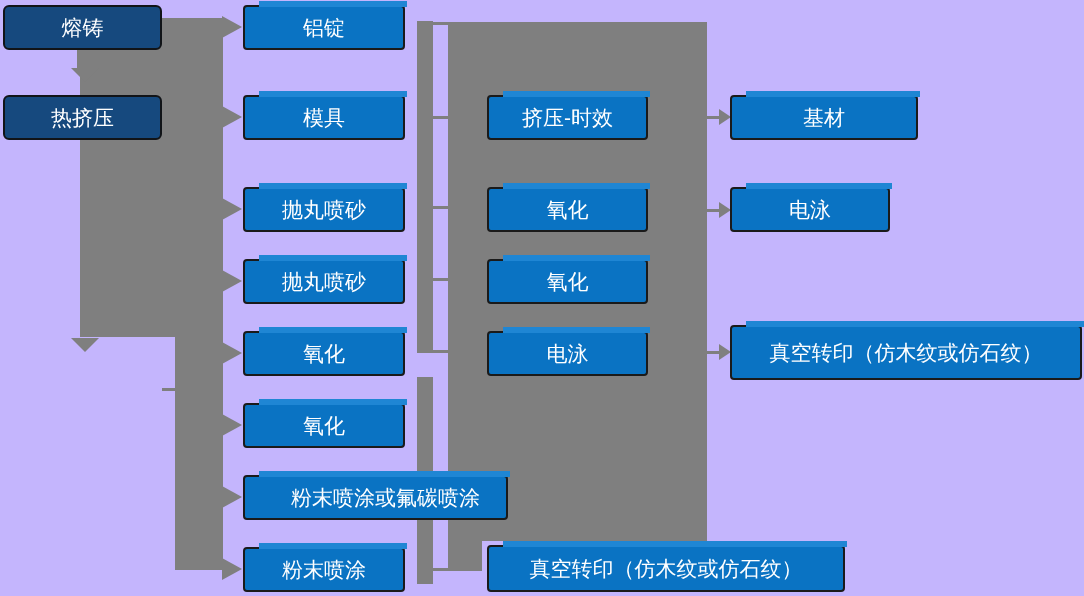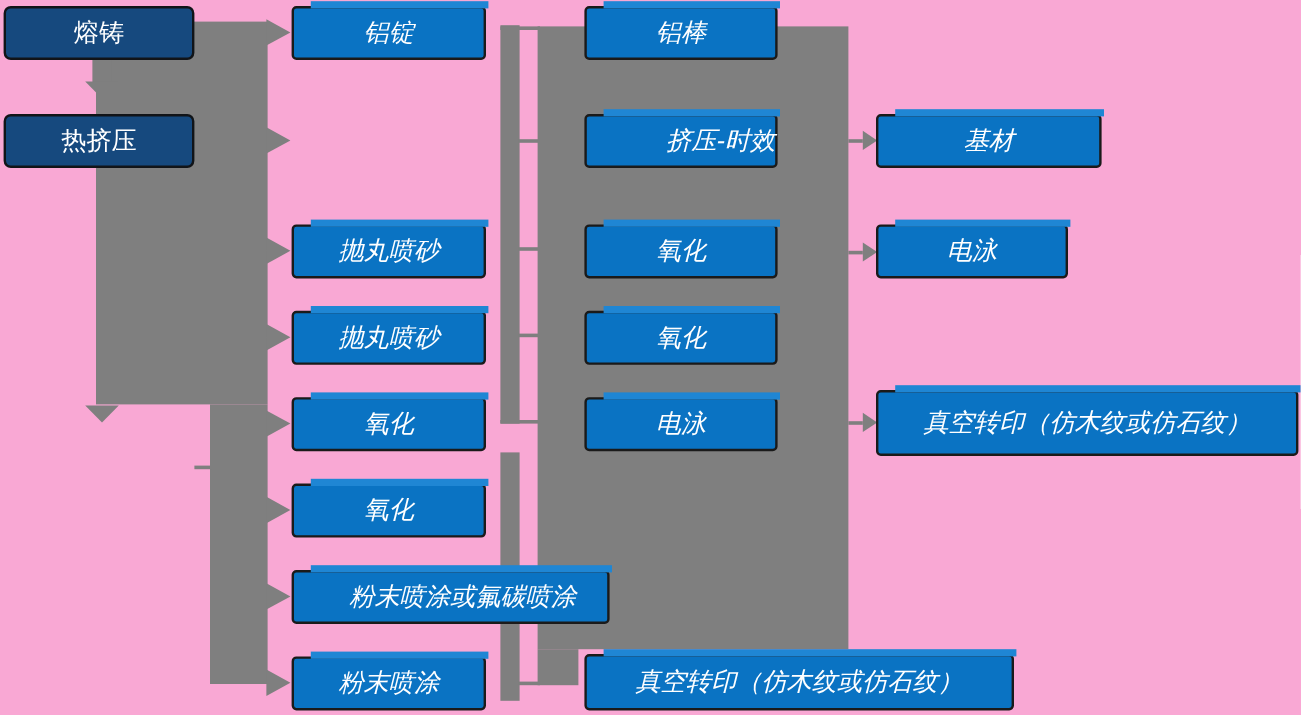--- a/index.html
+++ b/index.html
@@ -6,21 +6,21 @@
     --dark-box:#16497E;
     --light-box:#0A73C3;
     --accent-strip:#1F86D4;
     --connector:#7F7F7F;
     --box-border:#1A1A1A;
     --text:#FFFFFF;
   }
   html,body{margin:0;padding:0;background:#FFFFFF;}
   .canvas{
     position:relative;width:1084px;height:596px;overflow:hidden;
-    background:#f9a8d4;
+    background:#c4b5fd;
     font-family:"Liberation Sans", sans-serif;
   }
   
   .con{position:absolute;background:var(--connector);}
   .thin{position:absolute;background:var(--connector);height:3px;}
   .arrow-right{position:absolute;width:0;height:0;
     border-top:11px solid transparent;border-bottom:11px solid transparent;
     border-left:20px solid var(--connector);}
   .arrow-right-sm{position:absolute;width:0;height:0;
     border-top:8px solid transparent;border-bottom:8px solid transparent;
@@ -33,21 +33,21 @@
     position:absolute;display:flex;align-items:center;justify-content:center;
     color:var(--text);font-size:21px;font-weight:500;line-height:1;
     box-sizing:border-box;text-align:center;white-space:nowrap;
   }
   .node.dark{
     background:var(--dark-box);
     border:2px solid #111418;border-radius:6px;
   }
   .node.light{
     background:var(--light-box);
-    border:2px solid var(--box-border);border-radius:4px;font-style:italic;
+    border:2px solid var(--box-border);border-radius:4px;
   }
   .node.light::before{
     content:"";position:absolute;top:-6px;left:14px;right:-4px;height:6px;
     background:var(--accent-strip);
   }
 </style>
 </head>
 <body>
 
 <div class="canvas">
@@ -95,43 +95,43 @@
   <div class="node dark" style="left:3px;top:5px;width:159px;height:45px;">
       <span>熔铸</span>
     </div>
   <div class="node dark" style="left:3px;top:95px;width:159px;height:45px;">
       <span>热挤压</span>
     </div>
 
   <div class="node light" style="left:243px;top:5px;width:162px;height:45px;">
       <span>铝锭</span>
     </div>
+  <div class="node light" style="left:243px;top:95px;width:162px;height:45px;">
+      <span>模具</span>
+    </div>
   <div class="node light" style="left:243px;top:187px;width:162px;height:45px;">
       <span>抛丸喷砂</span>
     </div>
   <div class="node light" style="left:243px;top:259px;width:162px;height:45px;">
       <span>抛丸喷砂</span>
     </div>
   <div class="node light" style="left:243px;top:331px;width:162px;height:45px;">
       <span>氧化</span>
     </div>
   <div class="node light" style="left:243px;top:403px;width:162px;height:45px;">
       <span>氧化</span>
     </div>
   <div class="node light" style="left:243px;top:475px;width:265px;height:45px;padding-left:20px;">
       <span>粉末喷涂或氟碳喷涂</span>
     </div>
   <div class="node light" style="left:243px;top:547px;width:162px;height:45px;justify-content:center;">
       <span>粉末喷涂</span>
     </div>
 
-  <div class="node light" style="left:487px;top:5px;width:161px;height:45px;">
-      <span>铝棒</span>
-    </div>
-  <div class="node light" style="left:487px;top:95px;width:161px;height:45px;justify-content:flex-end;">
+  <div class="node light" style="left:487px;top:95px;width:161px;height:45px;">
       <span>挤压-时效</span>
     </div>
   <div class="node light" style="left:487px;top:187px;width:161px;height:45px;">
       <span>氧化</span>
     </div>
   <div class="node light" style="left:487px;top:259px;width:161px;height:45px;">
       <span>氧化</span>
     </div>
   <div class="node light" style="left:487px;top:331px;width:161px;height:45px;">
       <span>电泳</span>

